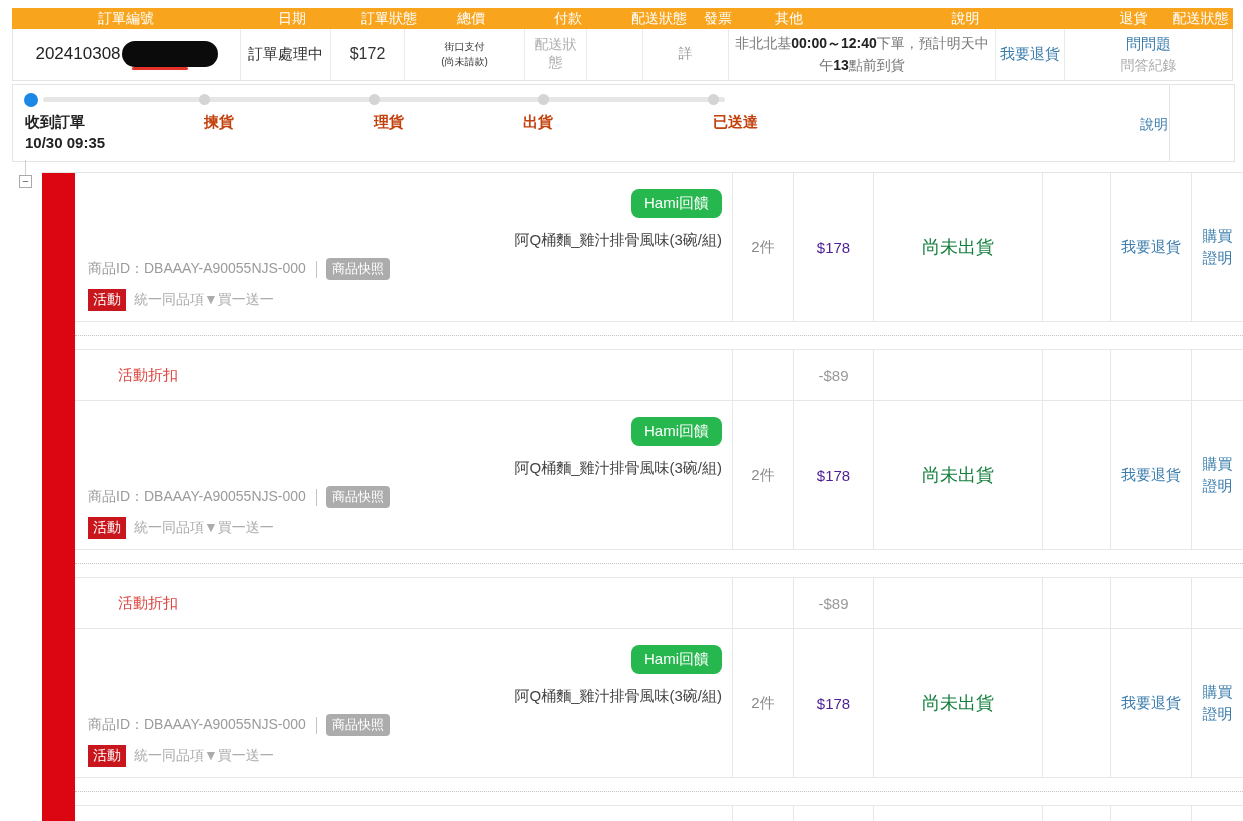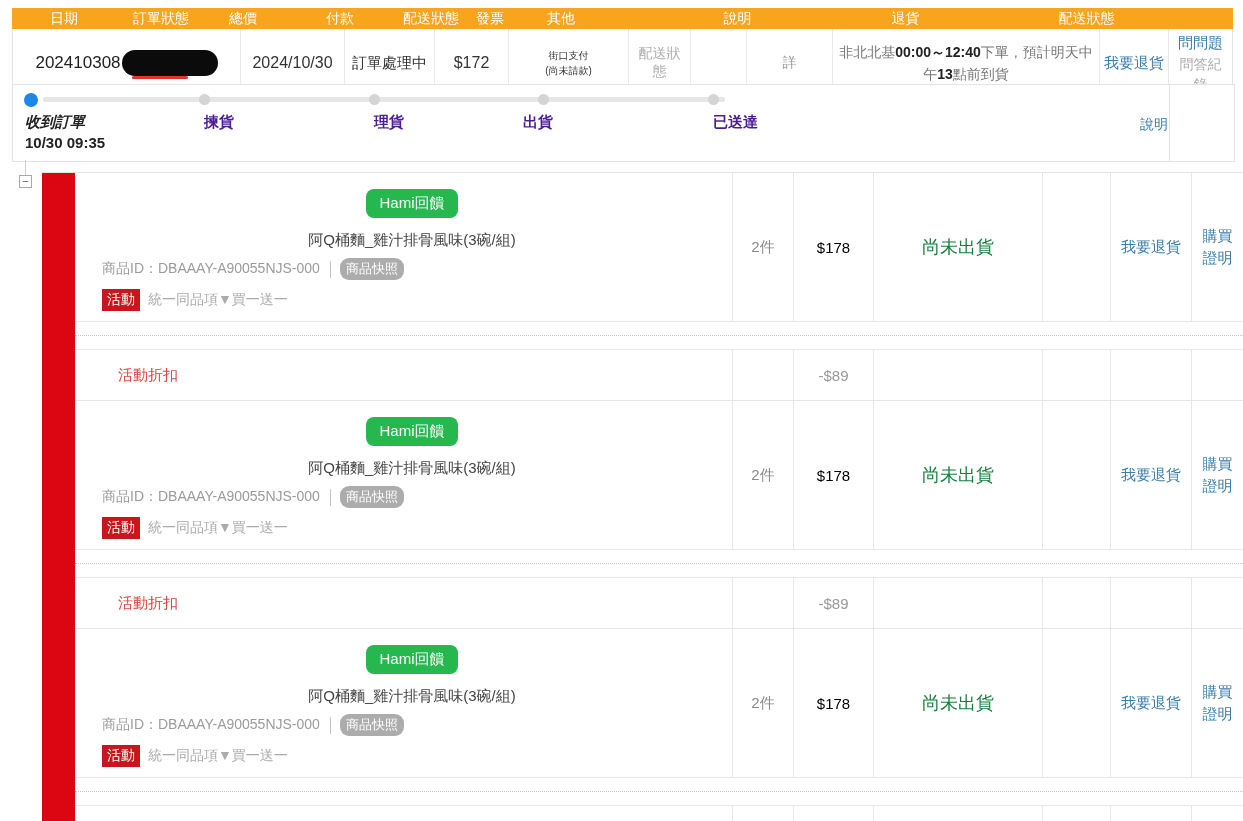--- a/index.html
+++ b/index.html
@@ -35,81 +35,81 @@
   .contact{line-height:1.45;}
   .contact .q{font-size:15px;}
   .contact .h{font-size:14px;color:#ADADAD;}
   
   .progress{position:absolute;left:12px;top:84px;width:1221px;height:76px;border:1px solid #E4E4E4;background:#fff;}
   .p-divider{position:absolute;left:1156px;top:0;bottom:0;border-left:1px solid #E4E4E4;}
   .track{position:absolute;left:30px;top:12px;width:682px;height:5px;background:#E6E6E6;border-radius:3px;}
   .dot{position:absolute;border-radius:50%;}
   .dot.on{width:14px;height:14px;background:#1C87E5;top:8px;}
   .dot.off{width:11px;height:11px;background:#D4D4D4;top:9px;}
-  .step-label{position:absolute;top:28px;font-size:15px;font-weight:bold;color:#4c1d95;white-space:nowrap;}
-  .step-label.on{color:#222;font-style:italic;}
+  .step-label{position:absolute;top:28px;font-size:15px;font-weight:bold;color:#c2410c;white-space:nowrap;}
+  .step-label.on{color:#222;}
   .step-sub{position:absolute;top:49px;font-size:15px;font-weight:bold;color:#222;white-space:nowrap;}
   .help{position:absolute;right:66px;top:31px;font-size:14px;}
   
   .tree-line{position:absolute;left:25px;top:160px;width:1px;height:16px;background:#CFCFCF;}
   .collapse{position:absolute;left:19px;top:175px;width:13px;height:13px;border:1px solid #A9A9A9;
     background:#fff;font-size:11px;line-height:10px;text-align:center;color:#555;box-sizing:border-box;cursor:pointer;}
   
   .items{position:absolute;left:42px;top:172px;width:1201px;border-top:1px solid #E4E4E4;display:flex;align-items:stretch;}
   .redbar{flex:0 0 33px;background:#DC0512;}
   .rows{flex:1 1 auto;min-width:0;}
   .item-row{display:flex;min-height:134px;border-bottom:1px solid #E7E7E7;}
   .icell{box-sizing:border-box;border-right:1px solid #E7E7E7;display:flex;align-items:center;justify-content:center;text-align:center;}
   .icell:last-child{border-right:none;}
-  .w-prod{flex:0 0 658px;display:block;text-align:center;padding:16px 10px 10px 27px;}
+  .w-prod{flex:0 0 658px;display:block;text-align:right;padding:16px 10px 10px 13px;}
   .w-qty{flex:0 0 61px;font-size:15px;color:#8A8A8A;}
-  .w-price{flex:0 0 80px;font-size:15px;color:#000000;}
+  .w-price{flex:0 0 80px;font-size:15px;color:#4c1d95;}
   .w-ship{flex:0 0 169px;font-size:18px;color:#15803d;}
   .w-gap{flex:0 0 68px;}
   .w-ret{flex:0 0 81px;font-size:15px;}
   .w-proof{flex:1 1 auto;font-size:15px;line-height:1.45;padding:0 5px;}
   .badge-green{display:inline-block;background:#26B84F;color:#fff;font-size:15px;padding:5px 13px;border-radius:8px;}
   .p-name{font-size:15px;color:#444;margin-top:13px;}
   .idline{margin-top:8px;font-size:14px;color:#9B9B9B;display:flex;align-items:center;}
   .vsep{display:inline-block;width:1px;height:17px;background:#C3C3C3;margin:0 9px 0 10px;}
-  .badge-gray{background:#ACACAC;color:#fff;font-size:13px;padding:2px 6px;border-radius:9px;cursor:pointer;}
+  .badge-gray{background:#ACACAC;color:#fff;font-size:13px;padding:2px 6px;border-radius:4px;cursor:pointer;}
   .actline{margin-top:9px;display:flex;align-items:center;}
   .badge-red{background:#C9161C;color:#fff;font-size:14px;padding:2px 5px;}
   .acttext{color:#ABABAB;font-size:14px;margin-left:8px;}
   .dotted-row{height:27px;position:relative;border-bottom:1px solid #E7E7E7;}
   .dotted-row:after{content:"";position:absolute;left:0;right:0;top:13px;border-top:1px dotted #C4C4C4;}
   .disc-row{display:flex;height:50px;border-bottom:1px solid #E7E7E7;}
   .disc-label{display:block;text-align:left;padding:0 0 0 43px;font-size:15px;color:#DE4842;display:flex;align-items:center;justify-content:flex-start;}
   .disc-val{font-size:15px;color:#9A9A9A;}
   a,.blue{text-decoration:none;cursor:pointer;}
 </style>
 </head>
 <body>
 
 <div class="sum">
   <div class="sum-header">
+    <div class="cell c0">訂單編號</div>
     <div class="cell c1">日期</div>
     <div class="cell c2">訂單狀態</div>
     <div class="cell c3">總價</div>
     <div class="cell c4">付款</div>
     <div class="cell c5">配送狀態</div>
     <div class="cell c6">發票</div>
     <div class="cell c7">其他</div>
     <div class="cell c8">說明</div>
     <div class="cell c9">退貨</div>
     <div class="cell c10">配送狀態</div>
   </div>
   <div class="sum-row">
     <div class="cell c0 order-no">
       <span>202410308</span>
         <span class="redact">
           <span class="redact-mark"></span>
         </span>
     </div>
-    <div class="cell c1 t-date">2024/10/30</div>
     <div class="cell c2 t-status">訂單處理中</div>
     <div class="cell c3 t-total">$172</div>
     <div class="cell c4 t-pay">
       <span>街口支付</span>
       <span>(尚未請款)</span>
     </div>
     <div class="cell c5 muted">配送狀態</div>
     <div class="cell c6"></div>
     <div class="cell c7 t-other">詳</div>
     <div class="cell c8">

